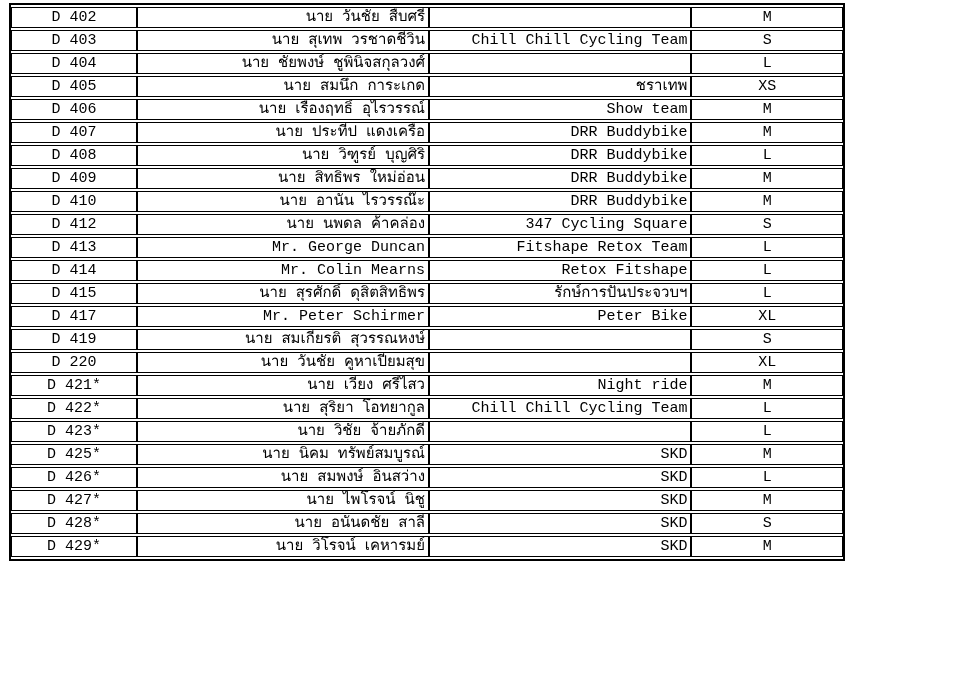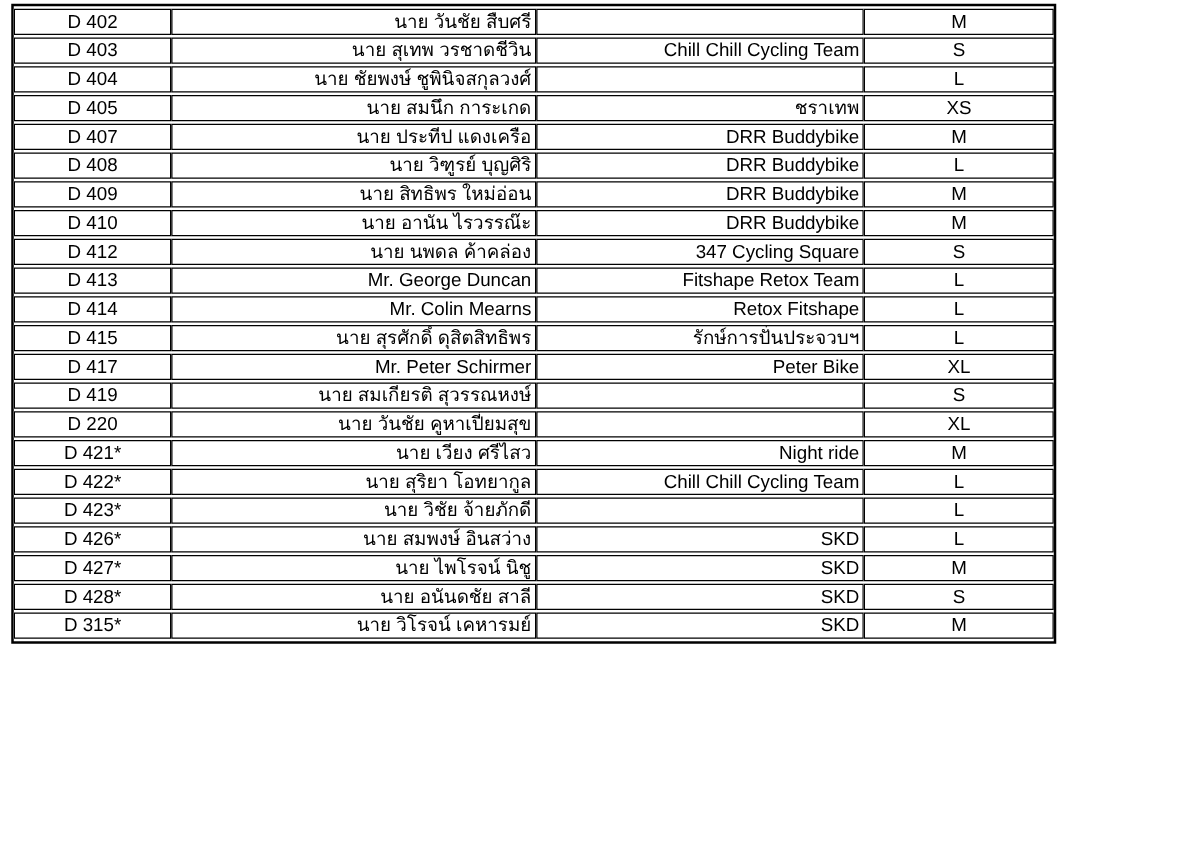--- a/index.html
+++ b/index.html
@@ -5,21 +5,21 @@
   html, body {
     margin: 0;
     padding: 0;
     background: #ffffff;
   }
   .page {
     position: relative;
     width: 960px;
     height: 687px;
     background: #ffffff;
-    font-family: Liberation Sans, sans-serif;
+    font-family: Liberation Mono, monospace;
     color: #000000;
     overflow: hidden;
   }
   .table-frame {
     position: absolute;
     left: 9px;
     top: 3px;
     width: 836px;
     border: 2px solid #000000;
     background: #ffffff;
@@ -79,20 +79,26 @@
             <td class="align-left"></td>
             <td class="align-center">L</td>
           </tr>
           <tr>
             <td class="align-center">D 405</td>
             <td class="align-left">นาย สมนึก การะเกด</td>
             <td class="align-left">ชราเทพ</td>
             <td class="align-center">XS</td>
           </tr>
           <tr>
+            <td class="align-center">D 406</td>
+            <td class="align-left">นาย เรืองฤทธิ์ อุไรวรรณ์</td>
+            <td class="align-left">Show team</td>
+            <td class="align-center">M</td>
+          </tr>
+          <tr>
             <td class="align-center">D 407</td>
             <td class="align-left">นาย ประทีป แดงเครือ</td>
             <td class="align-left">DRR Buddybike</td>
             <td class="align-center">M</td>
           </tr>
           <tr>
             <td class="align-center">D 408</td>
             <td class="align-left">นาย วิฑูรย์ บุญศิริ</td>
             <td class="align-left">DRR Buddybike</td>
             <td class="align-center">L</td>
@@ -163,39 +169,45 @@
             <td class="align-left">Chill Chill Cycling Team</td>
             <td class="align-center">L</td>
           </tr>
           <tr>
             <td class="align-center">D 423*</td>
             <td class="align-left">นาย วิชัย จ้ายภักดี</td>
             <td class="align-left"></td>
             <td class="align-center">L</td>
           </tr>
           <tr>
+            <td class="align-center">D 425*</td>
+            <td class="align-left">นาย นิคม ทรัพย์สมบูรณ์</td>
+            <td class="align-left">SKD</td>
+            <td class="align-center">M</td>
+          </tr>
+          <tr>
             <td class="align-center">D 426*</td>
             <td class="align-left">นาย สมพงษ์ อินสว่าง</td>
             <td class="align-left">SKD</td>
             <td class="align-center">L</td>
           </tr>
           <tr>
             <td class="align-center">D 427*</td>
             <td class="align-left">นาย ไพโรจน์ นิชู</td>
             <td class="align-left">SKD</td>
             <td class="align-center">M</td>
           </tr>
           <tr>
             <td class="align-center">D 428*</td>
             <td class="align-left">นาย อนันดชัย สาลี</td>
             <td class="align-left">SKD</td>
             <td class="align-center">S</td>
           </tr>
           <tr>
-            <td class="align-center">D 315*</td>
+            <td class="align-center">D 429*</td>
             <td class="align-left">นาย วิโรจน์ เคหารมย์</td>
             <td class="align-left">SKD</td>
             <td class="align-center">M</td>
           </tr>
         </tbody>
     </table>
   </div>
 </div>
 
 </body></html>

